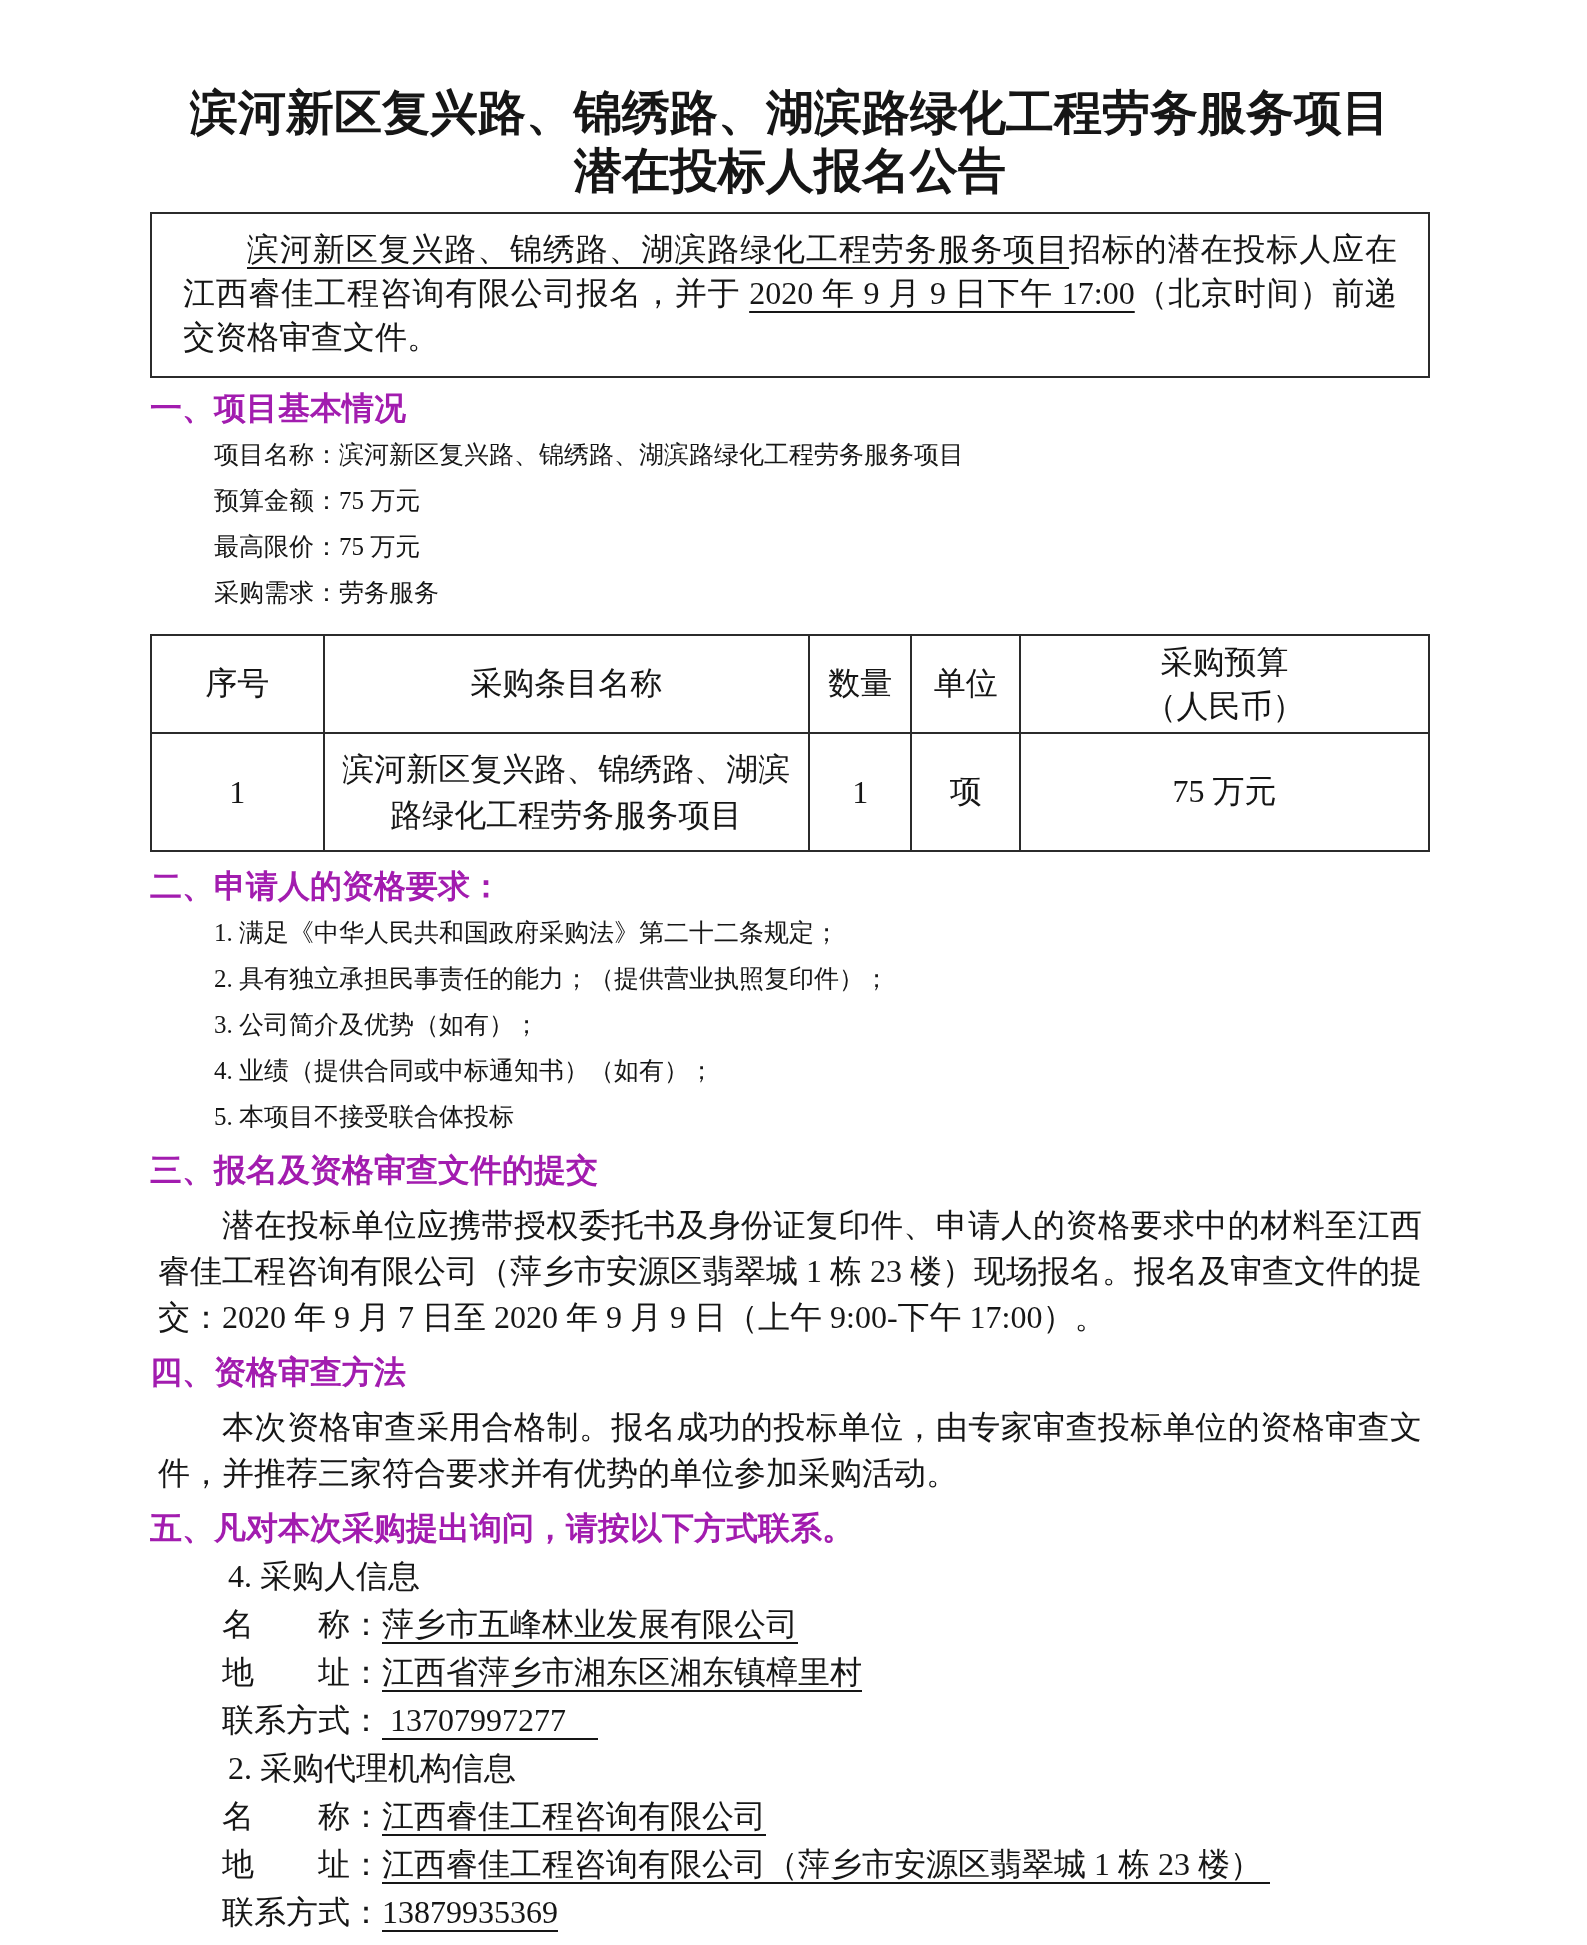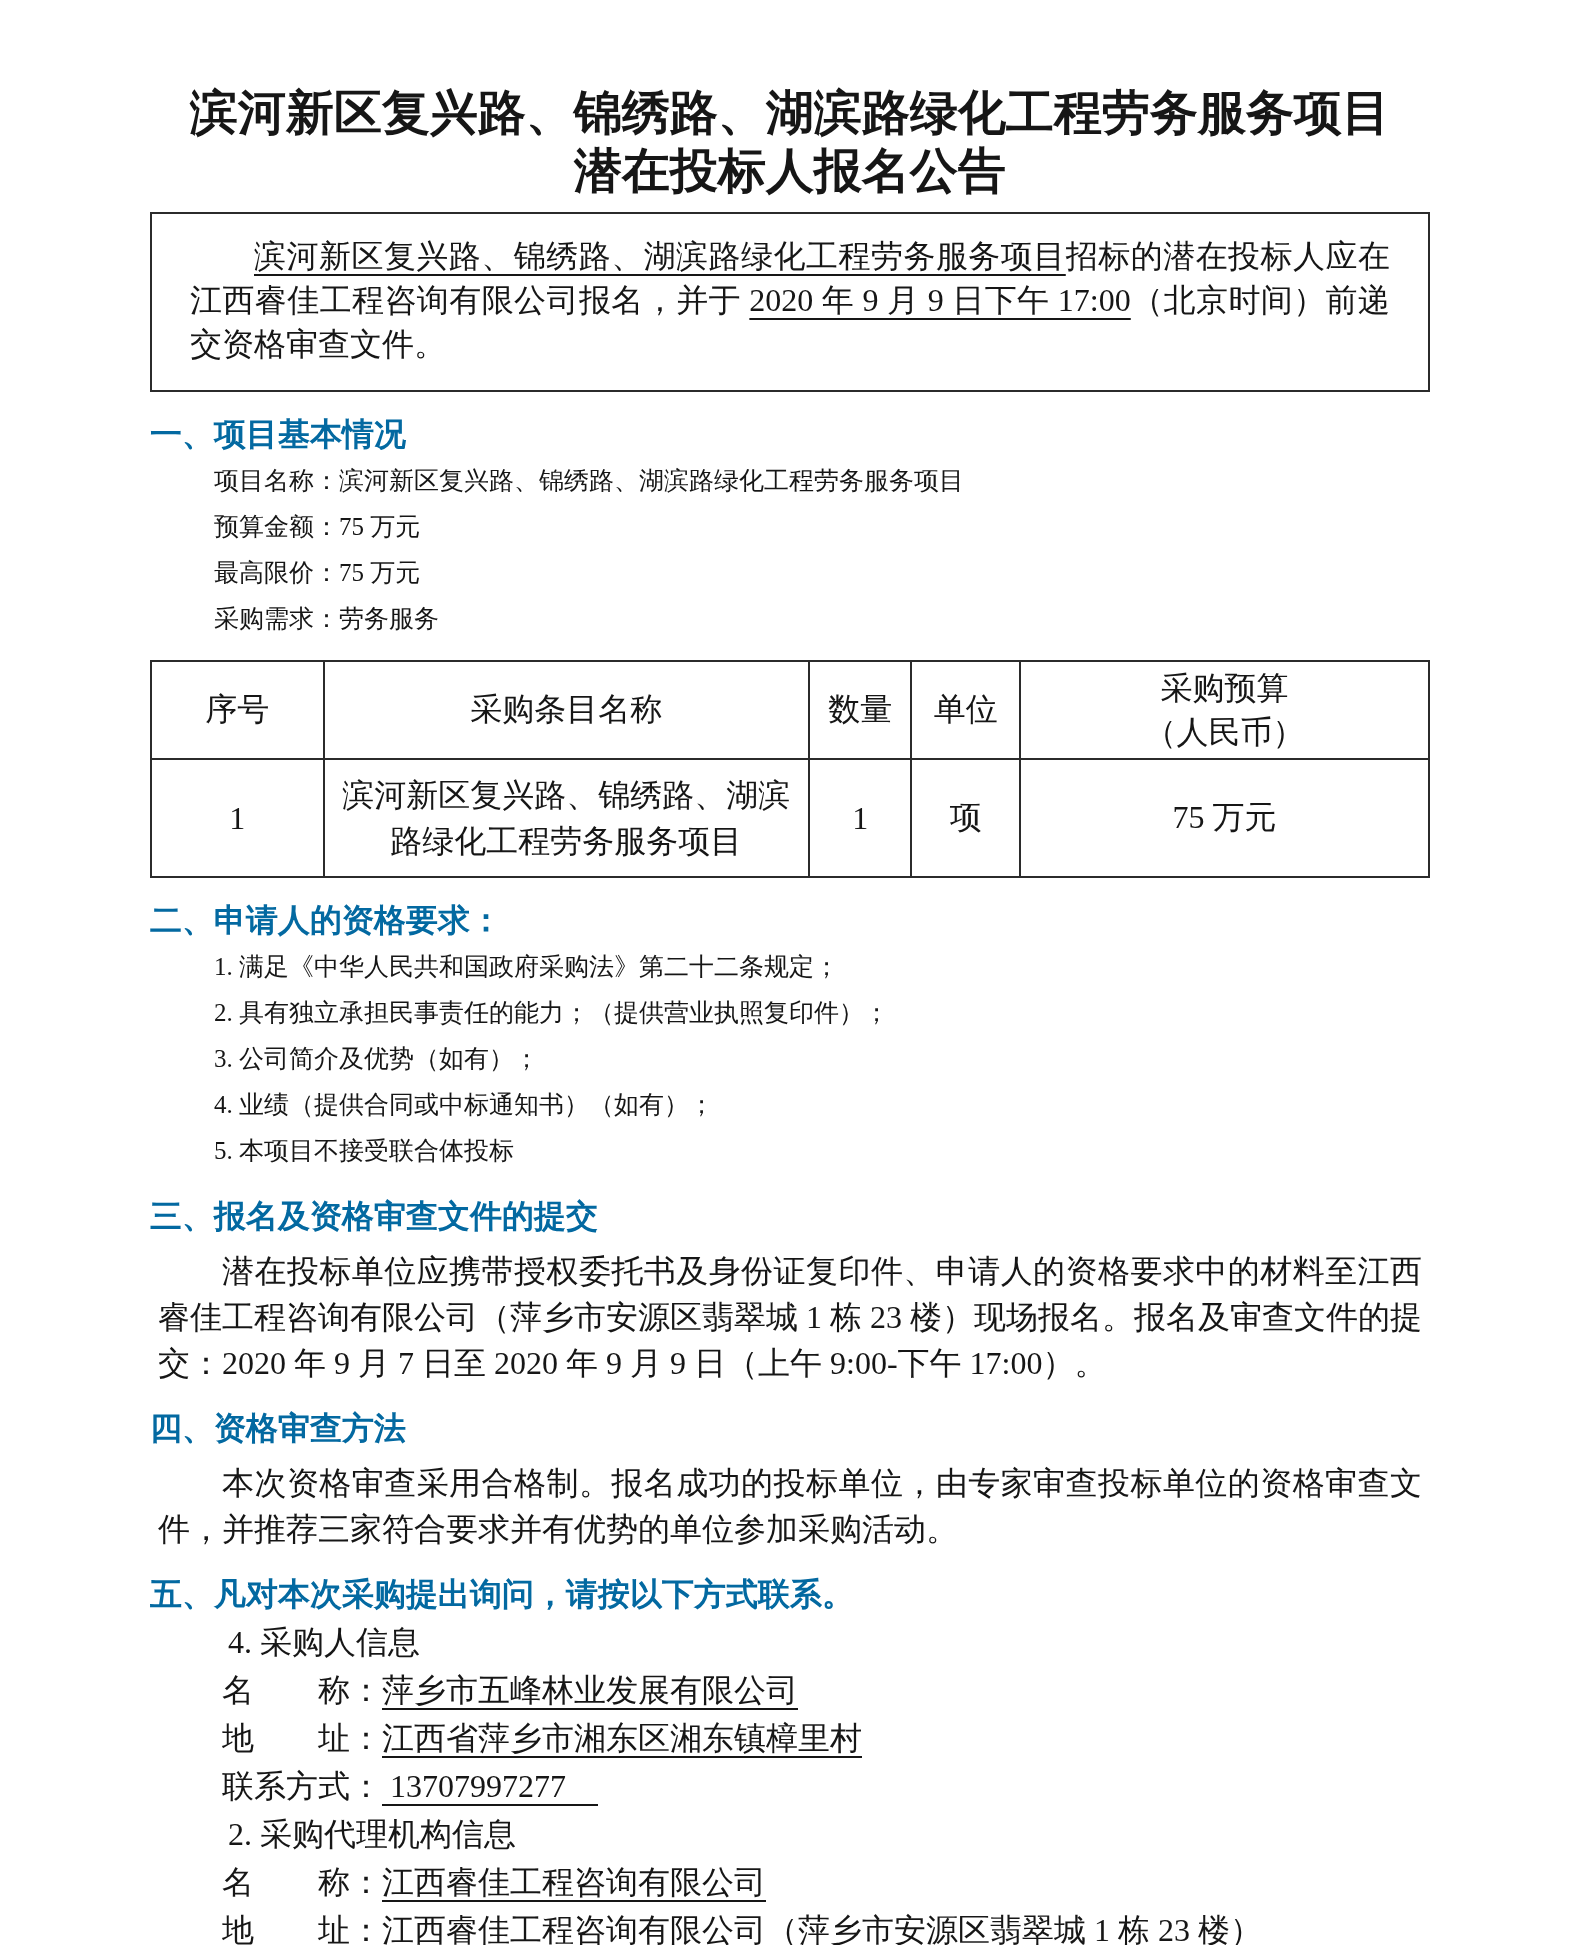--- a/index.html
+++ b/index.html
@@ -15,33 +15,33 @@
     font-size:48px; line-height:58px; font-weight:700;
     text-align:center; margin:0 0 12px 0;
   }
 
   .box {
     border:2px solid #2b2b2b;
     padding:8px 26px 12px 26px;
     font-size:32px; line-height:44px;
   }
   .box-heading { text-indent:2em; }
-  .box p { margin:12px; text-indent:2em; text-align:justify;font-family:Liberation Serif, serif; }
+  .box p { margin:5px; text-indent:2em; text-align:justify;font-family:Liberation Serif, serif; }
 
   .u {
     text-decoration:underline;
     text-underline-offset:7px;
     text-decoration-thickness:2px;
   }
   .pre { white-space:pre; }
 
   h2 {
     font-family:"Liberation Sans","DejaVu Sans",sans-serif;
     font-size:32px; line-height:48px; font-weight:700;
-    margin:18px 0 0 0; color:#0369a1;
+    margin:6px 0 0 0; color:#a21caf;
   }
 
   .ind  { padding-left:64px; font-size:25px; line-height:46px; }
   .para { margin:8px; font-size:32px; line-height:46px; text-indent:2em; text-align:justify; }
   .sub     { padding-left:78px; font-size:32px; line-height:48px; }
   .contact { padding-left:72px; font-size:32px; line-height:48px; }
 
   table.items {
     border-collapse:collapse; width:100%;
     margin:18px 4px 10px 0; font-size:32px;

